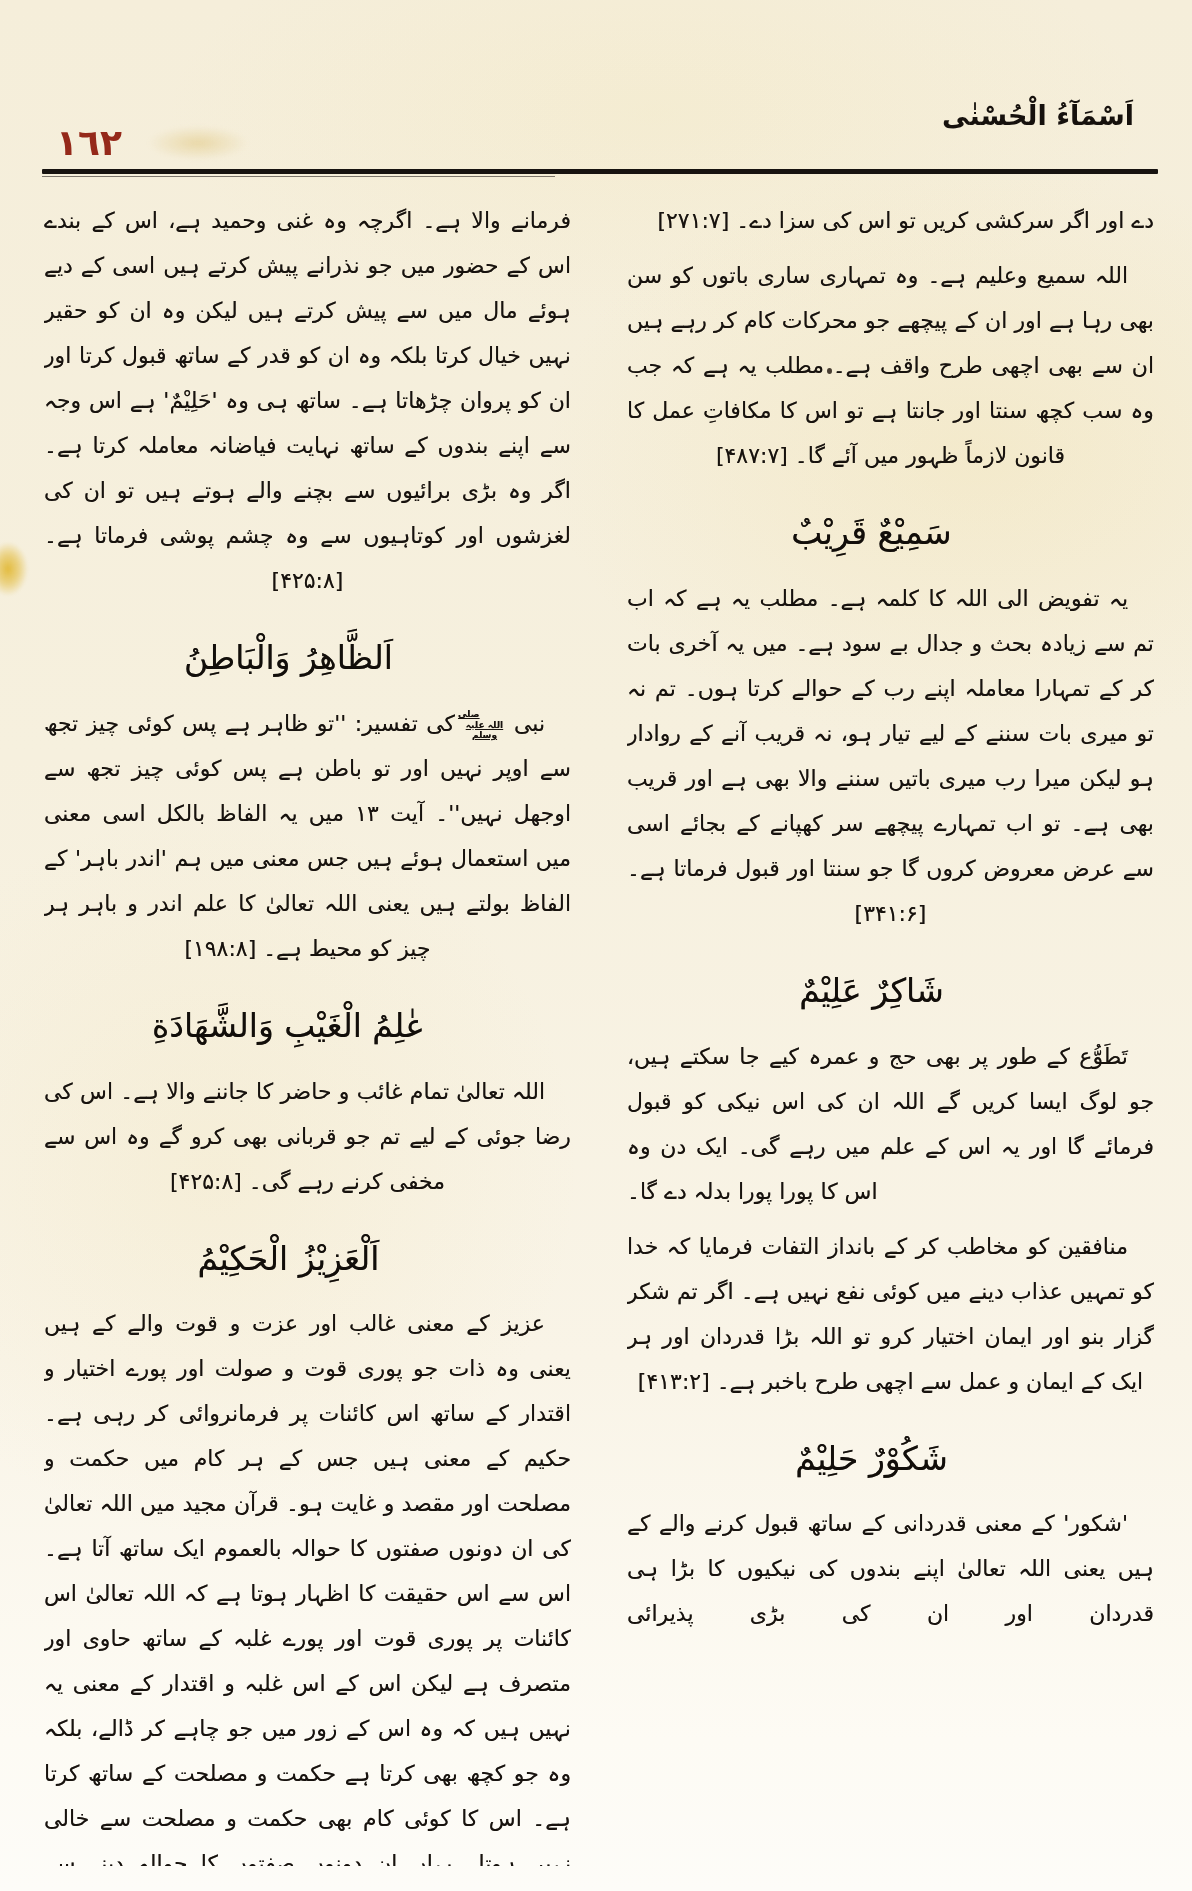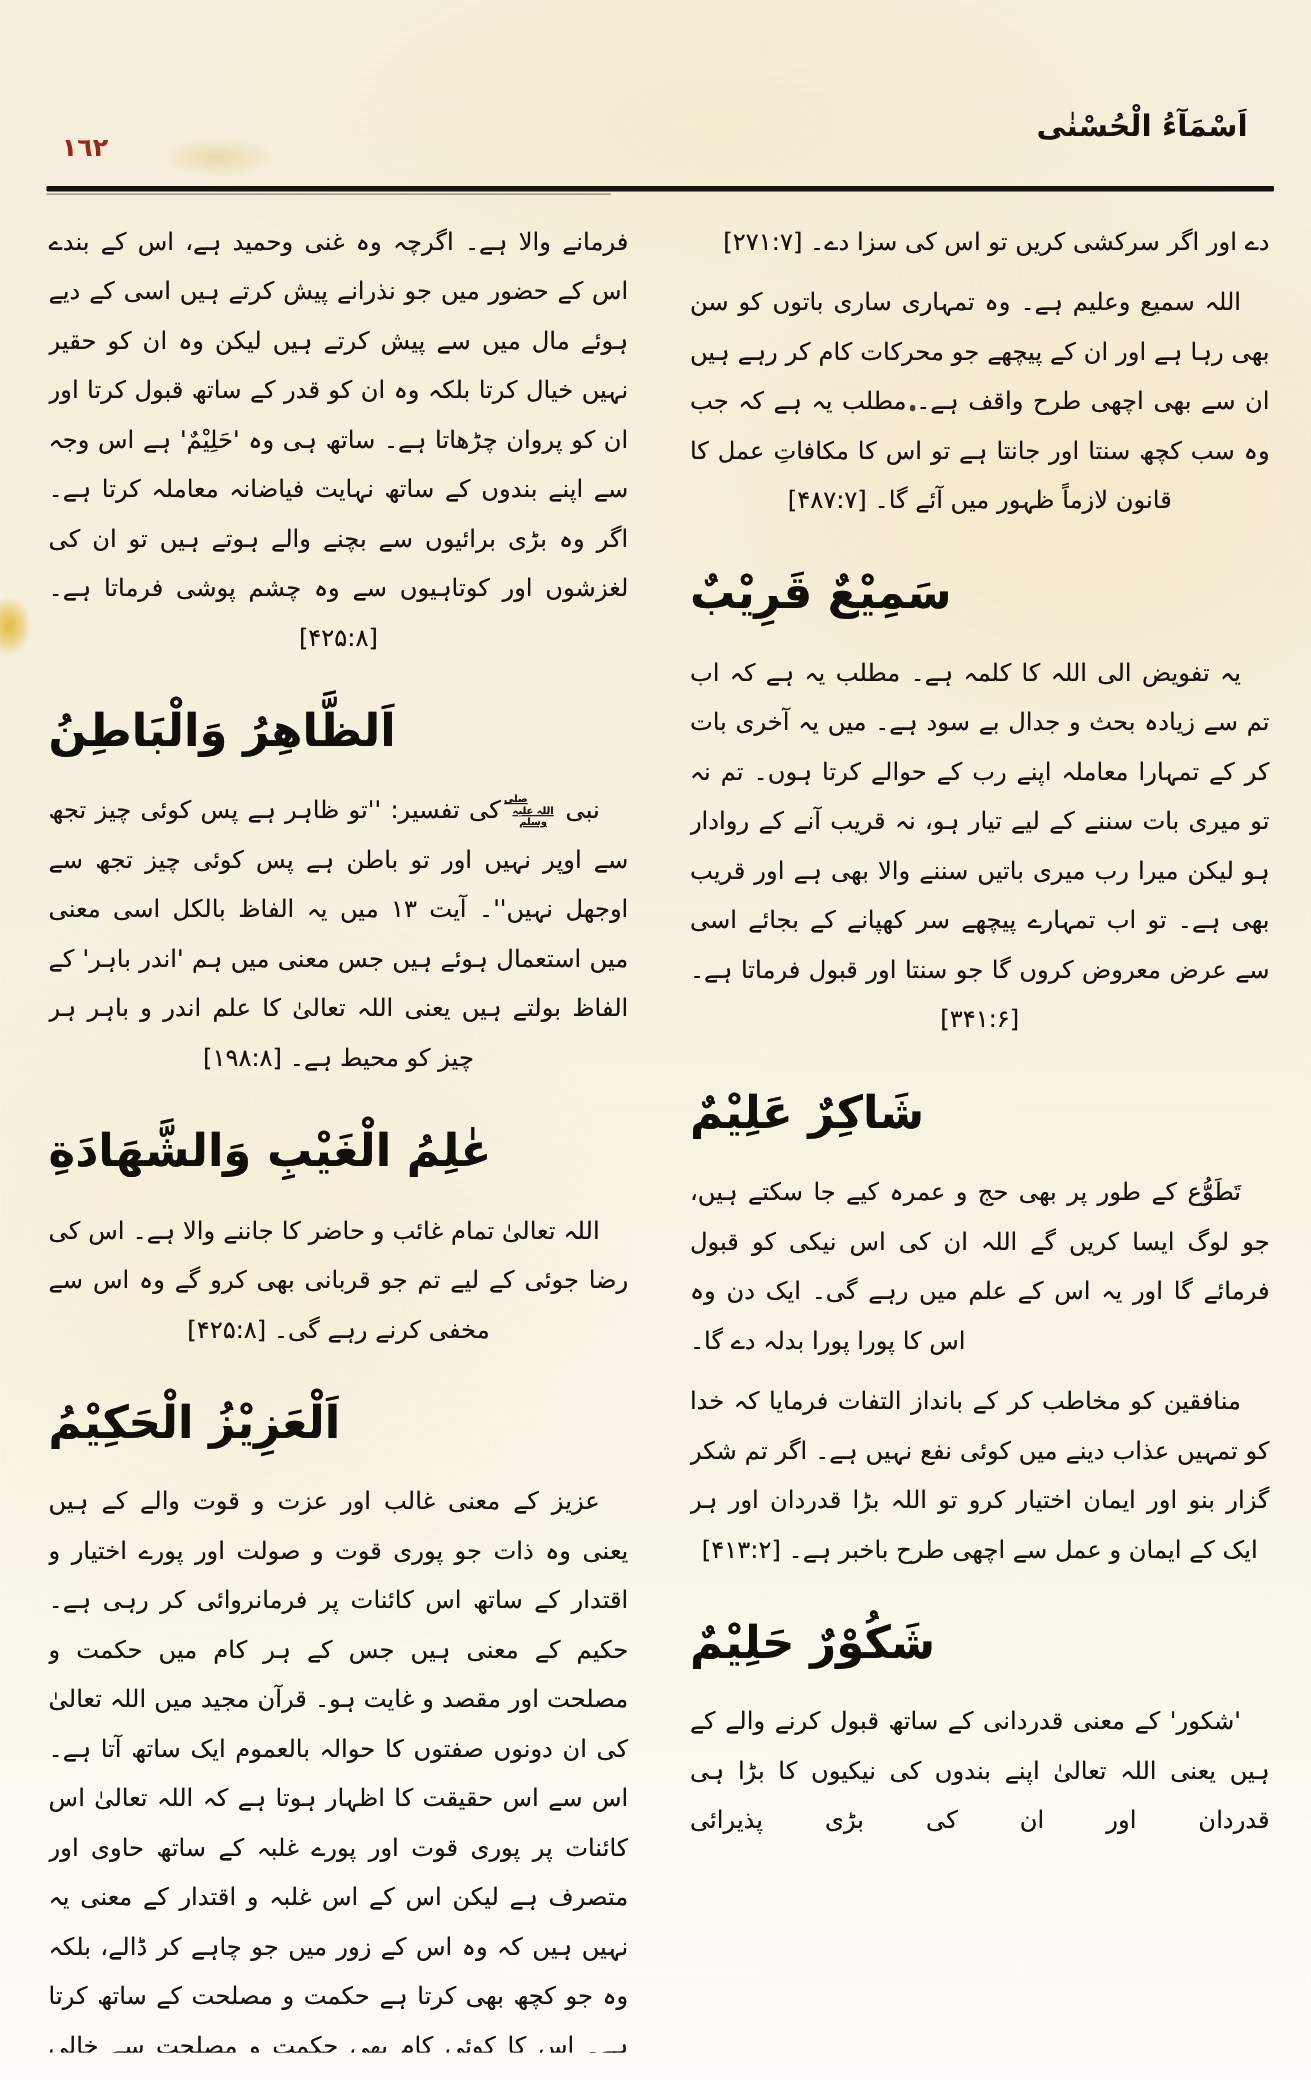--- a/index.html
+++ b/index.html
@@ -17,21 +17,21 @@
     content:"";
     position:absolute;inset:0;
     pointer-events:none;
     background:
       radial-gradient(ellipse 620px 420px at 82% 24%, rgba(236,214,142,.22), rgba(236,214,142,0) 70%),
       radial-gradient(ellipse 520px 520px at 18% 62%, rgba(233,214,150,.16), rgba(233,214,150,0) 70%),
       radial-gradient(ellipse 700px 300px at 55% 6%, rgba(240,226,170,.18), rgba(240,226,170,0) 70%);
   }
   .page-number{
     position:absolute;top:122px;left:56px;
-    font-size:23px;font-weight:bold;
+    font-size:36px;font-weight:bold;
     color:#95291a;
     letter-spacing:3px;
     direction:ltr;
   }
   .running-head{
     position:absolute;top:100px;right:58px;
     font-size:27px;font-weight:bold;
     color:#16110d;
   }
   .rule{
@@ -53,22 +53,22 @@
     text-align:justify;
     text-shadow:0 0 .5px rgba(20,15,10,.55);
   }
   .para.indent{text-indent:26px;}
   .last-center{text-align-last:center;}
   .last-right{text-align-last:right;}
   .last-left{text-align-last:left;}
   .last-justify{text-align-last:justify;}
   .heading{
     margin:26px 38px 14px 0;
-    font-size:41px;line-height:1.75;font-weight:bold;
-    text-align:left;color:#120e0a;
+    font-size:33px;line-height:1.75;font-weight:normal;
+    text-align:center;color:#120e0a;
     text-shadow:0 0 .6px rgba(18,14,10,.6);
   }
   .honorific{
     display:inline-block;
     width:42px;font-size:9px;line-height:1.15;font-weight:bold;
     vertical-align:middle;text-align:center;text-decoration:underline;
   }
   .stain-yellow{
     position:absolute;left:-12px;top:542px;width:40px;height:54px;
     border-radius:50%;

